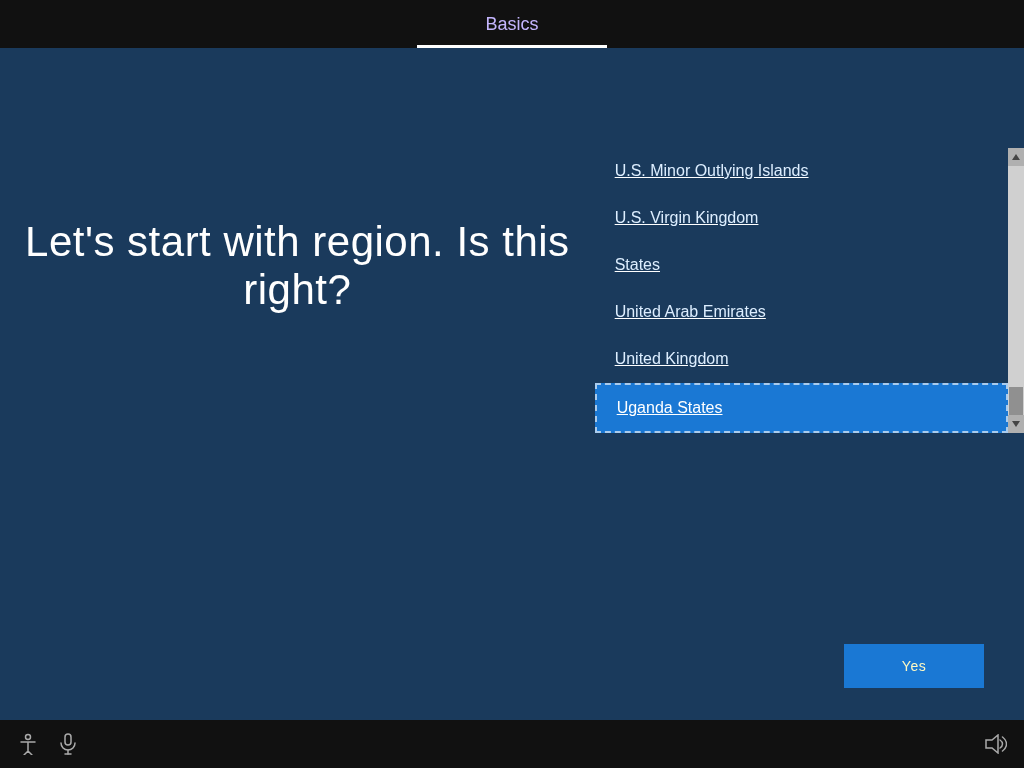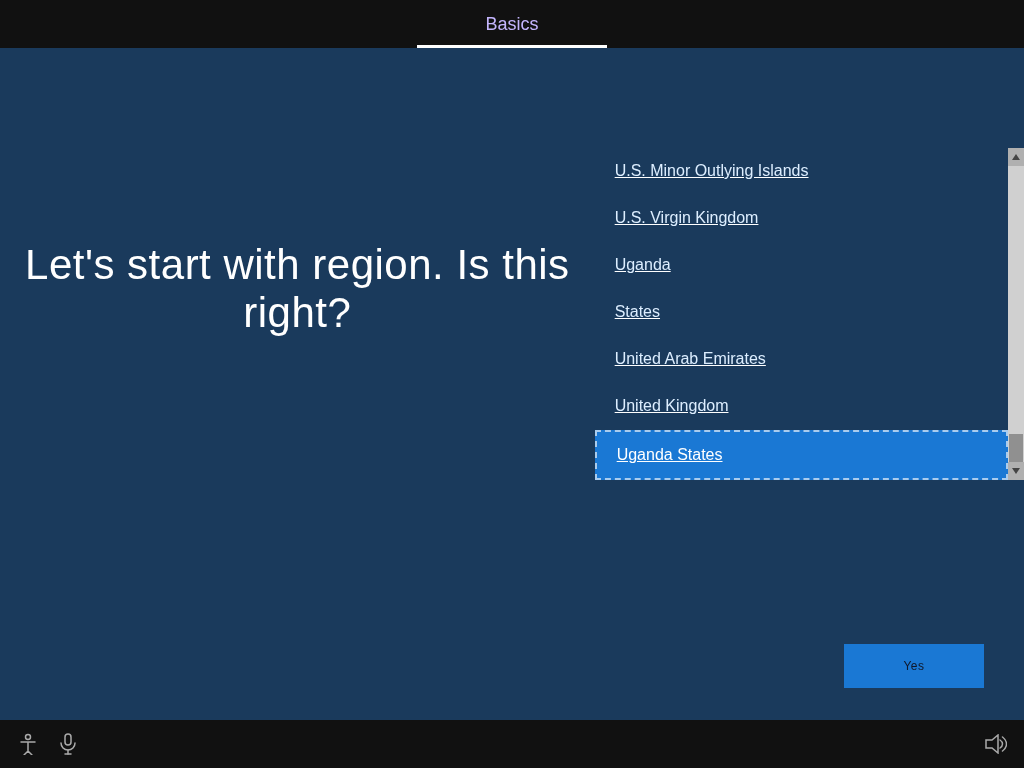--- a/index.html
+++ b/index.html
@@ -78,22 +78,22 @@
     }
 
     
     .yes-button {
       position: absolute;
       right: 40px;
       bottom: 80px;
       width: 140px;
       height: 44px;
       background-color: #1a78d4;
-      color: #0f172a;
-      font-size: 12px;
+      color: #fef9c3;
+      font-size: 14px;
       font-weight: 400;
       border: none;
       cursor: pointer;
       letter-spacing: 0.5px;
     }
 
     
     .taskbar {
       position: absolute;
       bottom: 0;
@@ -184,21 +184,20 @@
   <div class="top-bar-underline"></div>
 </div>
 
 <div class="main-content">
   <h1 class="page-title">Let's start with region. Is this right?</h1>
 
   <div class="list-wrapper">
     <div class="list-items-area" id="list-items-area">
     <div class="list-item">U.S. Minor Outlying Islands</div>
         <div class="list-item">U.S. Virgin Kingdom</div>
-        <div class="list-item">Uganda</div>
         <div class="list-item">States</div>
         <div class="list-item">United Arab Emirates</div>
         <div class="list-item">United Kingdom</div>
         <div class="list-item selected">Uganda States</div>
       </div>
     <div class="scrollbar-col">
       <div class="scroll-btn">
         <svg width="8" height="6" viewBox="0 0 8 6">
             <polygon points="4,0 8,6 0,6" fill="#444"></polygon>
           </svg>

